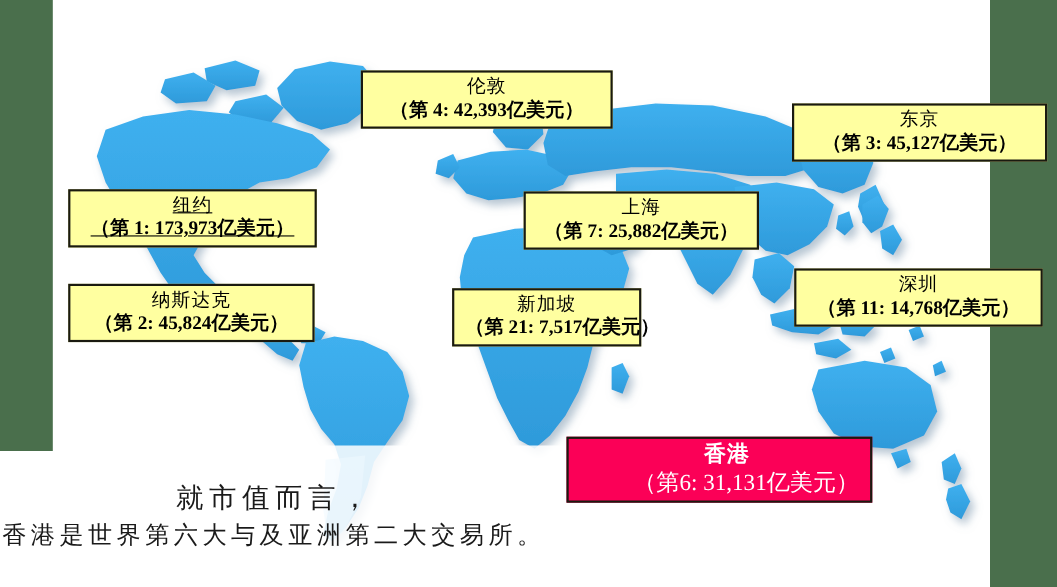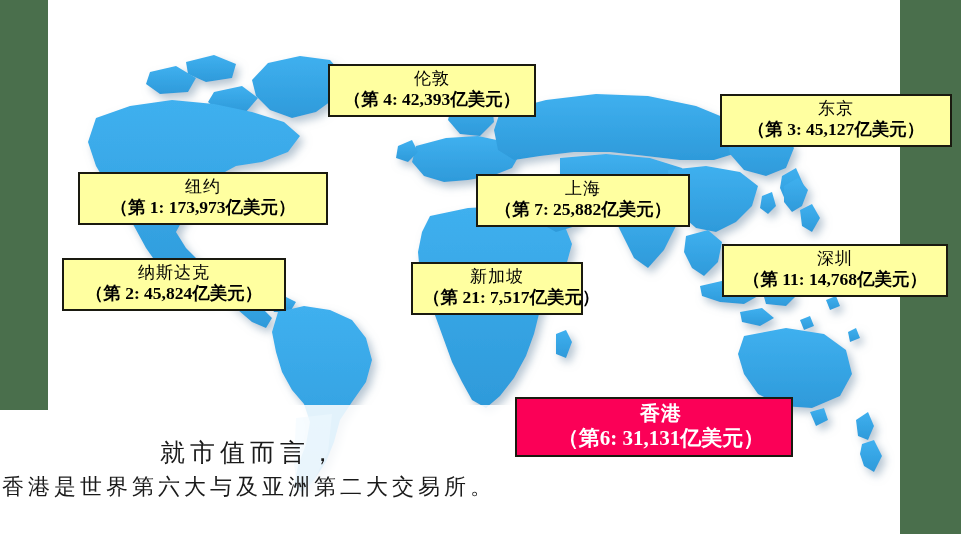--- a/index.html
+++ b/index.html
@@ -93,27 +93,28 @@
   }
   .callout.highlight::before {
     background: #e9e6d8;
   }
   .callout.highlight .city {
     font-size: 20px;
     font-weight: 700;
   }
   .callout.highlight .value {
     font-size: 21px;
-    font-weight: 700;
-  }
-
-  
-  #callout-london   { left: 328px; top: 64px;  width: 208px; }
+    font-weight: 400;
+    text-align: right;
+  }
+
+  
+  #callout-london   { left: 328px; top: 64px;  width: 229px; }
   #callout-tokyo    { left: 720px; top: 94px;  width: 232px; }
-  #callout-newyork  { left: 78px;  top: 172px; width: 250px; }
+  #callout-newyork  { left: 62px;  top: 172px; width: 226px; text-decoration: underline; }
   #callout-shanghai { left: 476px; top: 174px; width: 214px; }
   #callout-nasdaq   { left: 62px;  top: 258px; width: 224px; }
   #callout-shenzhen { left: 722px; top: 244px; width: 226px; }
   #callout-singapore{ left: 411px; top: 262px; width: 172px; }
   #callout-hongkong { left: 515px; top: 397px; width: 278px; padding-left: 24px; }
 
   
   .caption {
     position: absolute;
     color: #1a1a1a;

